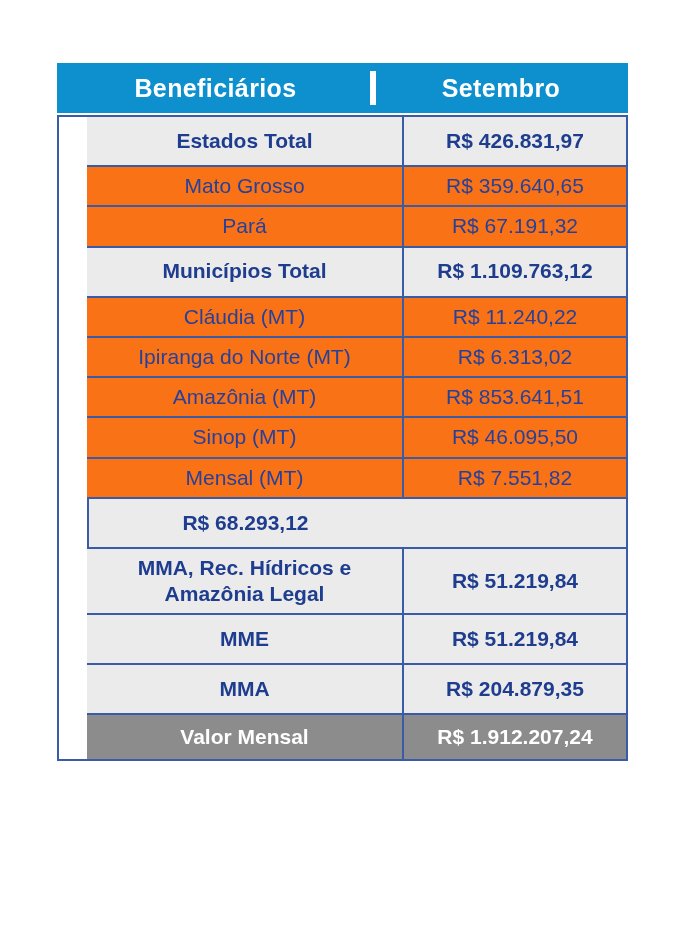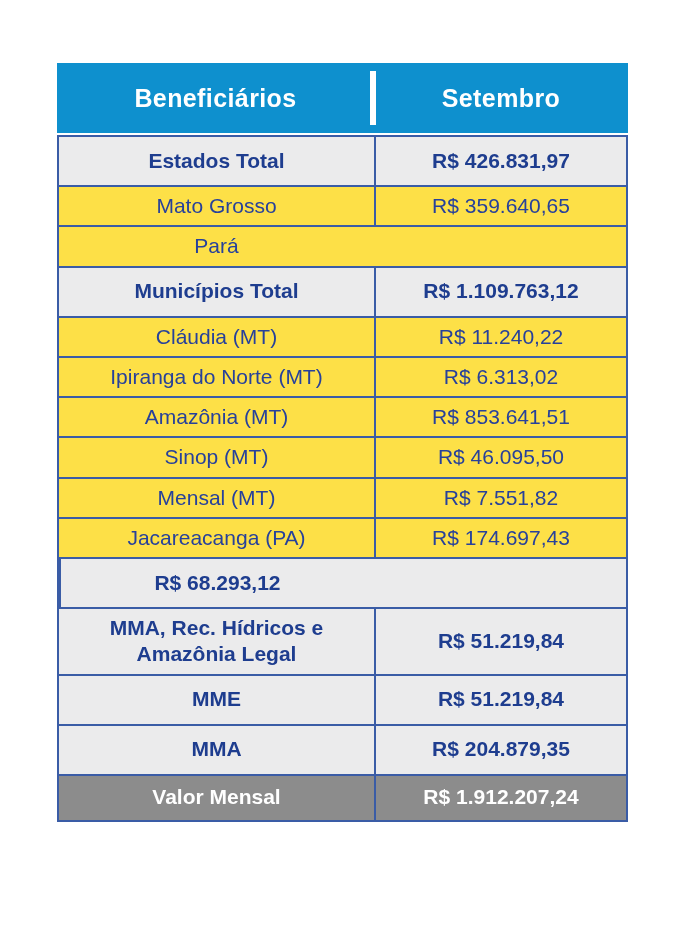--- a/index.html
+++ b/index.html
@@ -17,21 +17,21 @@
   }
   .table {
     width: 571px;
     margin: 63px auto 0 auto;
   }
   
   .thead {
     position: relative;
     display: grid;
     grid-template-columns: 317px 1fr;
-    height: 70px;
+    height: 50px;
     background: var(--header-bg);
   }
   .th {
     display: flex;
     align-items: center;
     justify-content: center;
     color: var(--header-text);
     font-size: 25px;
     font-weight: 800;
     letter-spacing: 0.4px;
@@ -45,39 +45,40 @@
     background: #ffffff;
   }
   
   .tbody {
     margin-top: 2px;
     border: 2px solid var(--border);
   }
   .row {
     display: grid;
     grid-template-columns: 315px 1fr;
+    margin-left: 28px;
   }
   .row + .row {
     border-top: 2px solid var(--border);
   }
   .cell {
     display: flex;
     align-items: center;
     justify-content: center;
     text-align: center;
     padding: 6px 18px;
     font-size: 21px;
     line-height: 1.25;
   }
   .value-cell {
     border-left: 2px solid var(--border);
   }
   .row.normal {
     min-height: 38px;
-    background: #fde047;
+    background: #f97316;
   }
   .row.normal .cell {
     color: var(--text-normal);
     font-weight: 400;
   }
   .row.subtotal {
     min-height: 48px;
     background: var(--subtotal-bg);
   }
   .row.subtotal .cell {
@@ -107,20 +108,21 @@
         <div class="row subtotal">
           <div class="cell label-cell">Estados Total</div>
           <div class="cell value-cell">R$ 426.831,97</div>
         </div>
         <div class="row normal">
           <div class="cell label-cell">Mato Grosso</div>
           <div class="cell value-cell">R$ 359.640,65</div>
         </div>
         <div class="row normal">
           <div class="cell label-cell">Pará</div>
+          <div class="cell value-cell">R$ 67.191,32</div>
         </div>
         <div class="row subtotal">
           <div class="cell label-cell">Municípios Total</div>
           <div class="cell value-cell">R$ 1.109.763,12</div>
         </div>
         <div class="row normal">
           <div class="cell label-cell">Cláudia (MT)</div>
           <div class="cell value-cell">R$ 11.240,22</div>
         </div>
         <div class="row normal">
@@ -132,24 +134,20 @@
           <div class="cell value-cell">R$ 853.641,51</div>
         </div>
         <div class="row normal">
           <div class="cell label-cell">Sinop (MT)</div>
           <div class="cell value-cell">R$ 46.095,50</div>
         </div>
         <div class="row normal">
           <div class="cell label-cell">Mensal (MT)</div>
           <div class="cell value-cell">R$ 7.551,82</div>
         </div>
-        <div class="row normal">
-          <div class="cell label-cell">Jacareacanga (PA)</div>
-          <div class="cell value-cell">R$ 174.697,43</div>
-        </div>
         <div class="row subtotal">
           <div class="cell value-cell">R$ 68.293,12</div>
         </div>
         <div class="row subtotal">
           <div class="cell label-cell">MMA, Rec. Hídricos e Amazônia Legal</div>
           <div class="cell value-cell">R$ 51.219,84</div>
         </div>
         <div class="row subtotal">
           <div class="cell label-cell">MME</div>
           <div class="cell value-cell">R$ 51.219,84</div>

